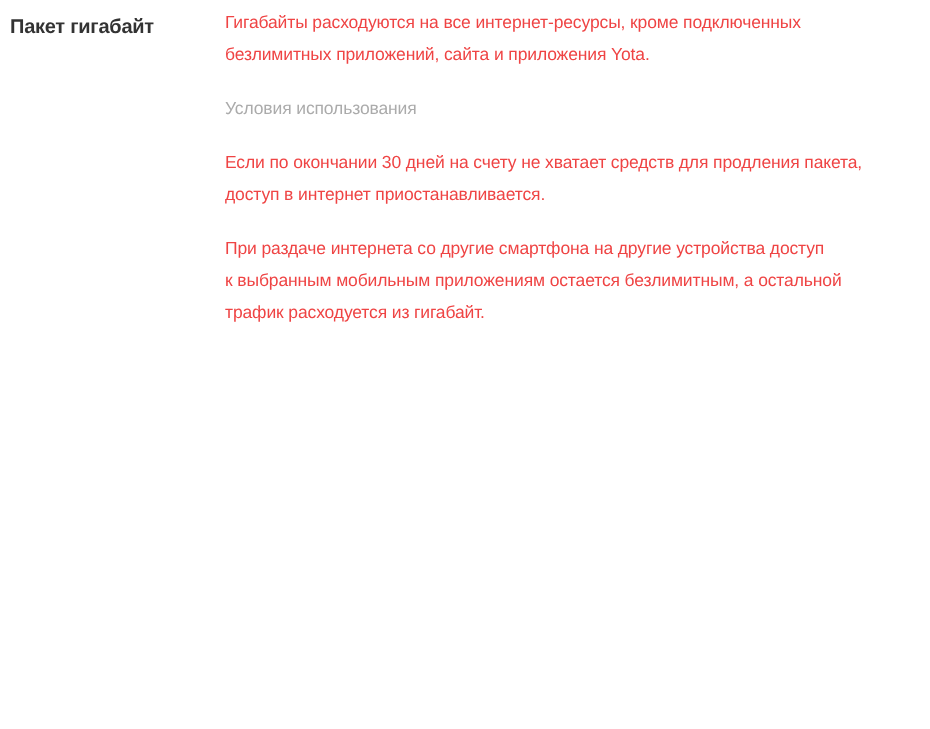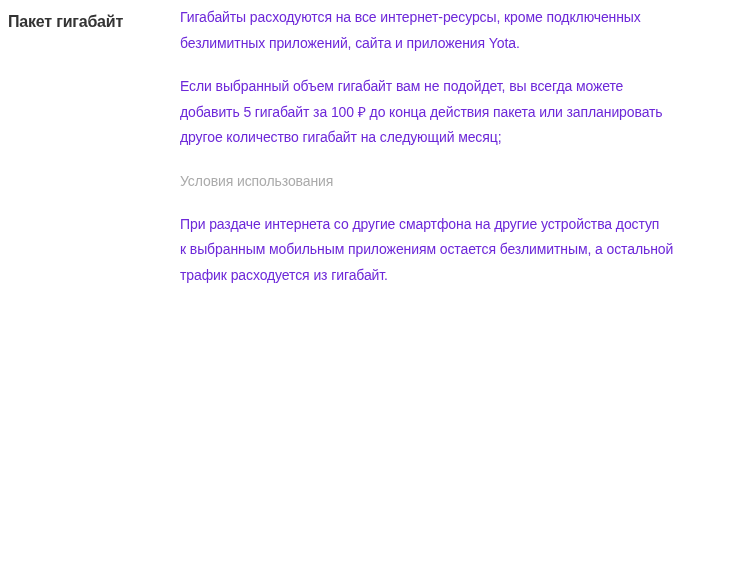--- a/index.html
+++ b/index.html
@@ -32,39 +32,38 @@
   }
   .content-col {
     flex: 1 1 auto;
     box-sizing: border-box;
     padding: 5px 14px 0 0;
   }
   .para {
     margin: 0 0 17.5px 0;
     font-size: 14px;
     line-height: 25.7px;
-    color: #6d28d9;
+    color: #ef4444;
     letter-spacing: -0.1px;
     white-space: pre-line;
   }
   .para.muted {
     color: #ababab;
   }
 </style>
 </head>
 <body>
 
 <div class="page">
   <div class="label-col">
     <div class="feature-label">Пакет гигабайт</div>
   </div>
   <div class="content-col">
     <p class="para">Гигабайты расходуются на все интернет-ресурсы, кроме подключенных
 безлимитных приложений, сайта и приложения Yota.</p>
-    <p class="para">Если выбранный объем гигабайт вам не подойдет, вы всегда можете
-добавить 5 гигабайт за 100 ₽ до конца действия пакета или запланировать
-другое количество гигабайт на следующий месяц;</p>
     <p class="para muted">Условия использования</p>
+    <p class="para">Если по окончании 30 дней на счету не хватает средств для продления пакета,
+доступ в интернет приостанавливается.</p>
     <p class="para">При раздаче интернета со другие смартфона на другие устройства доступ
 к выбранным мобильным приложениям остается безлимитным, а остальной
 трафик расходуется из гигабайт.</p>
   </div>
 </div>
 
 </body></html>

